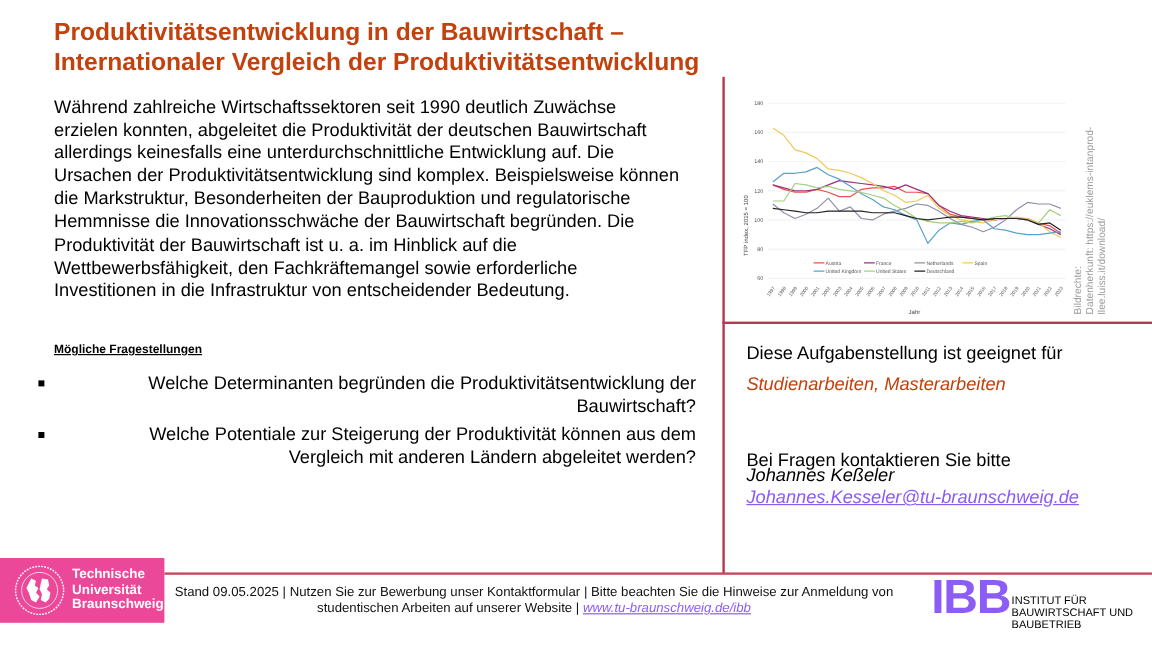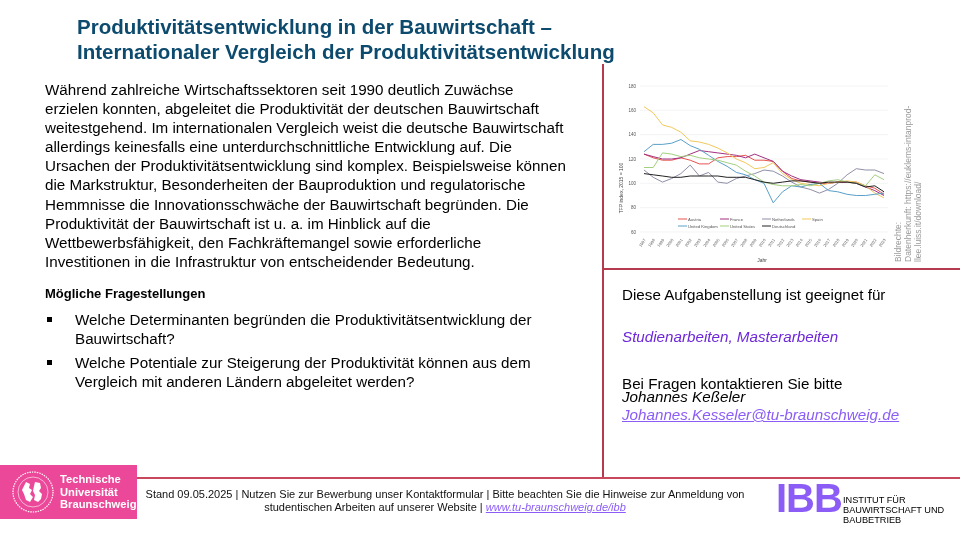--- a/index.html
+++ b/index.html
@@ -1,36 +1,36 @@
 <!DOCTYPE html>
 <html><head>
 <meta charset="utf-8">
 <style>
   html,body{margin:0;padding:0;}
   body{width:960px;height:540px;position:relative;background:#ffffff;overflow:hidden;
        font-family:"Liberation Sans",sans-serif;color:#000;}
-  .title{position:absolute;left:45px;top:14px;width:580px;font-weight:bold;font-size:20.5px;line-height:25px;color:#0c4a6e;margin-left:32px;}
+  .title{position:absolute;left:45px;top:14px;width:580px;font-weight:bold;font-size:20.5px;line-height:25px;color:#c2410c;}
   .title div{white-space:nowrap;}
   .intro{position:absolute;left:45px;top:80px;width:560px;font-size:15.2px;line-height:19.1px;}
   .intro div{white-space:nowrap;}
-  .q-head{position:absolute;left:45px;top:286px;font-weight:bold;font-size:13px;}
-  .q-list{position:absolute;left:45px;top:310px;width:550px;margin:0;padding:0;list-style:none;}
+  .q-head{position:absolute;left:45px;top:286px;font-weight:bold;font-size:10px;text-decoration:underline;}
+  .q-list{position:absolute;left:30px;top:310px;width:550px;margin:0;padding:0;list-style:none;text-align:right;}
   .q-item{position:relative;padding-left:30px;font-size:15.2px;line-height:19px;margin-bottom:5px;}
   .q-item .bullet{position:absolute;left:2px;top:7px;width:5px;height:5px;background:#000;}
   .q-item div{white-space:nowrap;}
   .vline{position:absolute;left:602px;top:64px;width:1.5px;height:414px;background:#b5394f;}
   .hline-mid{position:absolute;left:602px;top:268px;width:358px;height:1.5px;background:#b5394f;}
   .hline-foot{position:absolute;left:137px;top:477px;width:823px;height:1.5px;background:#c9485e;}
   .chart{position:absolute;left:612px;top:76px;width:280px;height:190px;}
   .credit{position:absolute;left:893px;top:262px;transform-origin:0 0;transform:rotate(-90deg);
           font-size:8.5px;line-height:10px;color:#9a9a9a;width:185px;}
   .credit div{white-space:nowrap;}
   .side{position:absolute;left:622px;top:286px;width:330px;font-size:15.2px;}
   .side .p{position:absolute;left:0;white-space:nowrap;}
-  .red{color:#6d28d9;margin-top:16px;}
+  .red{color:#c2410c;}
   .ital{font-style:italic;}
   .link{color:#8b5cf6;font-style:italic;text-decoration:underline;}
   .tu-logo{position:absolute;left:0;top:465px;width:137px;height:54px;background:#ec4899;}
   .tu-text{position:absolute;left:60px;top:8px;color:#fff;font-weight:bold;font-size:11.2px;line-height:12.5px;}
   .tu-text div{white-space:nowrap;}
   .seal{position:absolute;left:11px;top:5px;width:44px;height:44px;}
   .footer-text{position:absolute;left:145px;top:488px;width:600px;font-size:11px;line-height:13px;text-align:center;color:#111;}
   .footer-text div{white-space:nowrap;}
   .ibb{position:absolute;left:776px;top:482px;}
   .ibb-big{position:absolute;left:0;top:-6px;font-weight:bold;font-size:40px;letter-spacing:-1px;color:#8b5cf6;line-height:44px;}
@@ -41,21 +41,20 @@
 <body>
 
 <div class="title">
   <div>Produktivitätsentwicklung in der Bauwirtschaft –</div>
   <div>Internationaler Vergleich der Produktivitätsentwicklung</div>
 </div>
 
 <div class="intro">
   <div>Während zahlreiche Wirtschaftssektoren seit 1990 deutlich Zuwächse</div>
   <div>erzielen konnten, abgeleitet die Produktivität der deutschen Bauwirtschaft</div>
-  <div>weitestgehend. Im internationalen Vergleich weist die deutsche Bauwirtschaft</div>
   <div>allerdings keinesfalls eine unterdurchschnittliche Entwicklung auf. Die</div>
   <div>Ursachen der Produktivitätsentwicklung sind komplex. Beispielsweise können</div>
   <div>die Markstruktur, Besonderheiten der Bauproduktion und regulatorische</div>
   <div>Hemmnisse die Innovationsschwäche der Bauwirtschaft begründen. Die</div>
   <div>Produktivität der Bauwirtschaft ist u. a. im Hinblick auf die</div>
   <div>Wettbewerbsfähigkeit, den Fachkräftemangel sowie erforderliche</div>
   <div>Investitionen in die Infrastruktur von entscheidender Bedeutung.</div>
 </div>
 
 <div class="q-head">Mögliche Fragestellungen</div>

